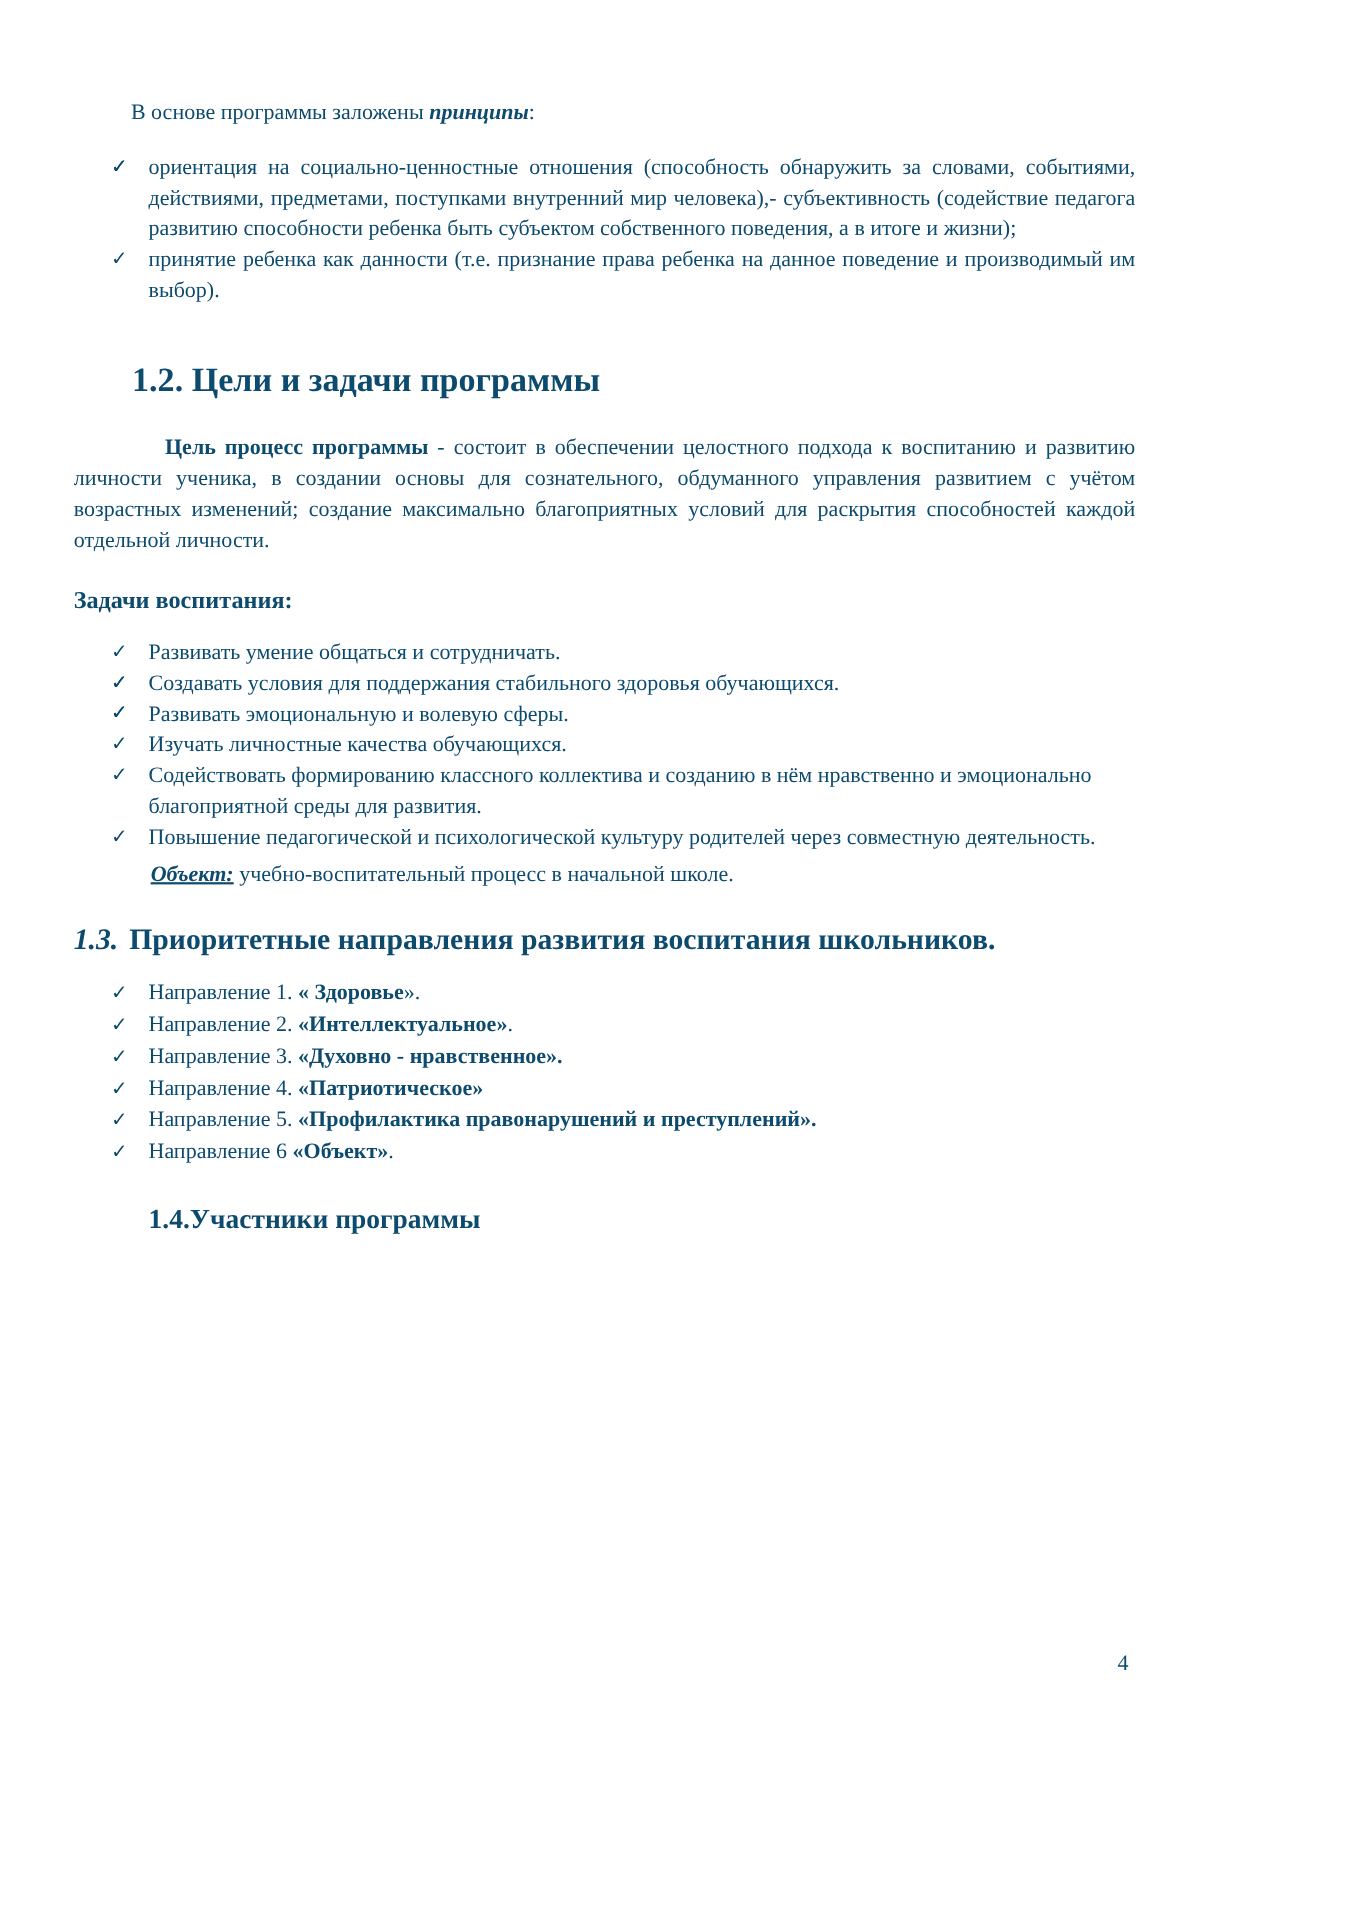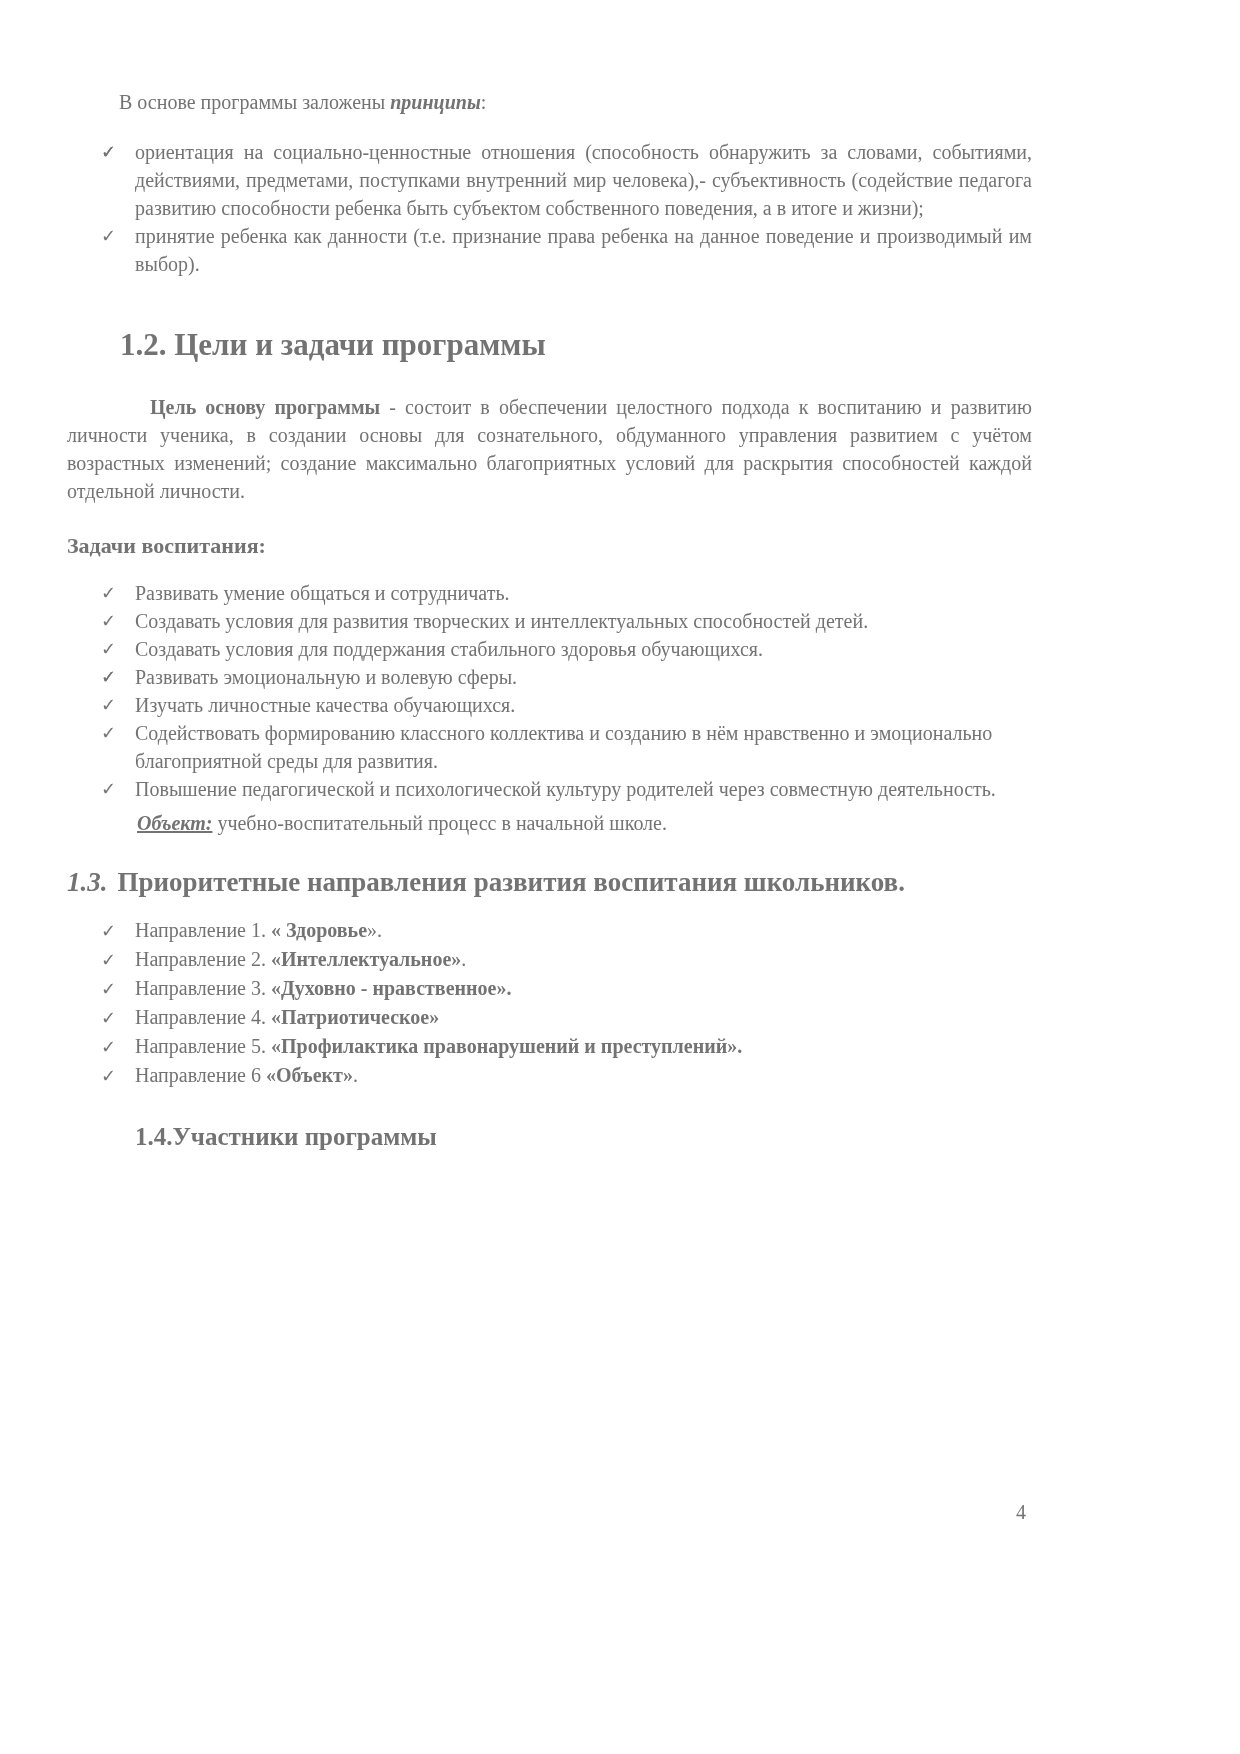--- a/index.html
+++ b/index.html
@@ -3,21 +3,21 @@
 <meta charset="utf-8">
 <style>
   * { margin: 0; padding: 0; box-sizing: border-box; }
   html, body { background: #ffffff; }
   .page {
     position: relative;
     width: 1240px;
     height: 1754px;
     margin: 0 auto;
     background: #ffffff;
-    color: #737373;
+    color: #0c4a6e;
     font-family: "Liberation Serif", serif;
     font-size: 20px;
     line-height: 28px;
     padding: 88px 208px 0 67px;
   }
   p { text-align: justify; }
   .intro { text-indent: 52px; margin-bottom: 22px; }
   .bi { font-weight: bold; font-style: italic; }
   .biu { font-weight: bold; font-style: italic; text-decoration: underline; }
 
@@ -98,32 +98,31 @@
       <span>ориентация на социально-ценностные отношения (способность обнаружить за словами, событиями, действиями, предметами, поступками внутренний мир человека),- субъективность (содействие педагога развитию способности ребенка быть субъектом собственного поведения, а в итоге и  жизни);</span>
     </li>
     <li class="check-item">
       <span class="check">✓</span>
       <span>принятие ребенка как данности (т.е. признание права ребенка на данное поведение и производимый им выбор).</span>
     </li>
   </ul>
 
   <h2 class="h12">1.2. Цели и задачи программы</h2>
 
-  <p class="goal"><b>Цель основу программы</b><span> - состоит в обеспечении целостного подхода к воспитанию и развитию личности ученика, в создании основы для сознательного, обдуманного управления развитием с  учётом возрастных изменений;  создание максимально благоприятных условий для раскрытия способностей каждой отдельной личности.</span></p>
+  <p class="goal"><b>Цель процесс программы</b><span> - состоит в обеспечении целостного подхода к воспитанию и развитию личности ученика, в создании основы для сознательного, обдуманного управления развитием с  учётом возрастных изменений;  создание максимально благоприятных условий для раскрытия способностей каждой отдельной личности.</span></p>
 
   <h3 class="tasks-heading">Задачи воспитания:</h3>
 
   <ul class="checklist tasks">
     <li class="check-item">
       <span class="check">✓</span>
       <span>Развивать умение общаться и сотрудничать.</span>
     </li>
     <li class="check-item">
       <span class="check">✓</span>
-      <span>Создавать условия для развития творческих и интеллектуальных способностей детей.</span>
     </li>
     <li class="check-item">
       <span class="check">✓</span>
       <span>Создавать условия для поддержания стабильного здоровья обучающихся.</span>
     </li>
     <li class="check-item">
       <span class="check">✓</span>
     </li>
     <li class="check-item">
       <span class="check">✓</span>

